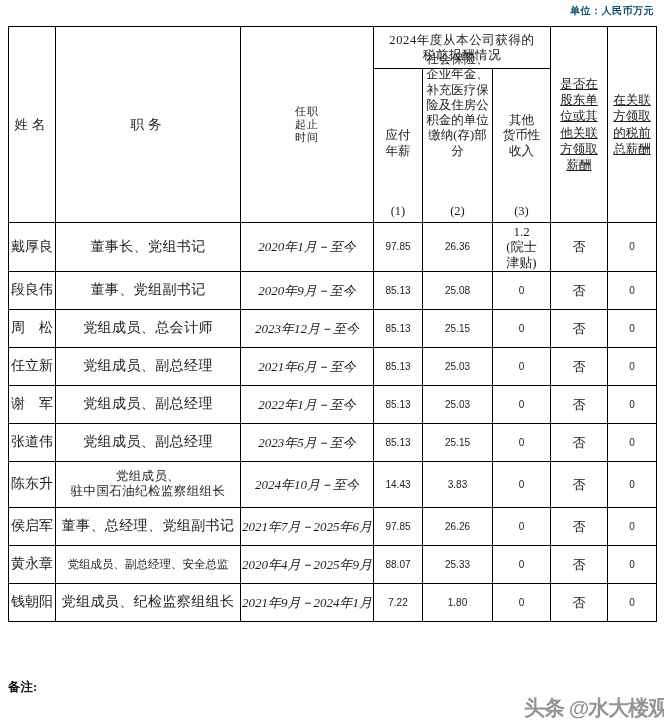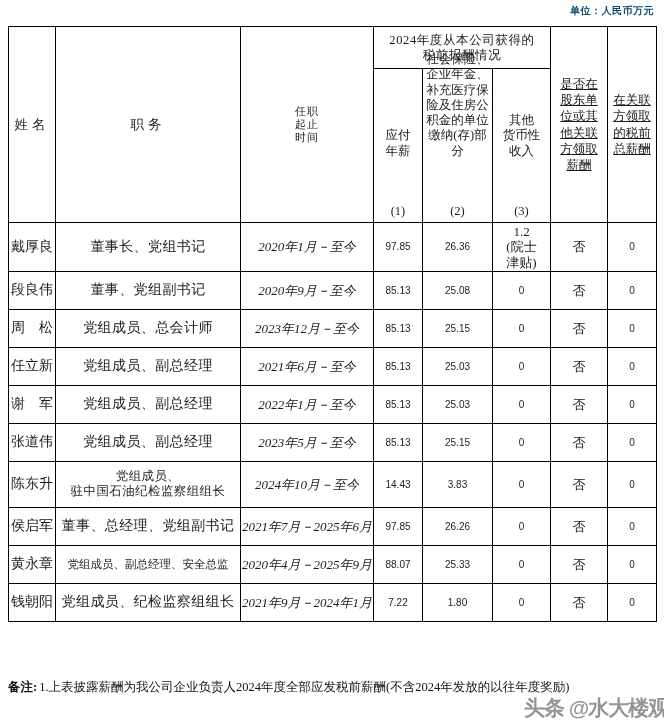--- a/index.html
+++ b/index.html
@@ -119,21 +119,21 @@
 
   
   .notes {
     position: absolute;
     left: 8px; top: 678px;
     width: 650px;
     font-size: 12.5px;
     line-height: 1.55;
     color: #141414;
   }
-  .notes .row1 { display: flex; align-items: flex-start; }
+  .notes .row1 { display: flex; align-items: flex-start; gap: 19px; }
   .notes .lbl { font-weight: bold; white-space: nowrap; margin-right: 2px; }
   .notes .body { flex: 1; }
   .notes .body .ln { display: block; white-space: nowrap; }
   .notes .indent { padding-left: 0px; }
 
   
   .watermark {
     position: absolute;
     left: 524px; top: 694px;
     font-size: 21px;
@@ -339,20 +339,19 @@
           <td class="zh">否</td>
           <td class="num">0</td>
         </tr>
       </tbody>
   </table>
 
   <div class="notes">
     <div class="row1">
       <span class="lbl">备注:</span>
       <span class="body">
-        <span class="ln">1.上表披露薪酬为我公司企业负责人2024年度全部应发税前薪酬(不含2024年发放的以往年度奖励)</span>
       </span>
     </div>
   </div>
 
   <div class="watermark">头条 @水大楼观</div>
 
 </div>
 
 </body></html>

